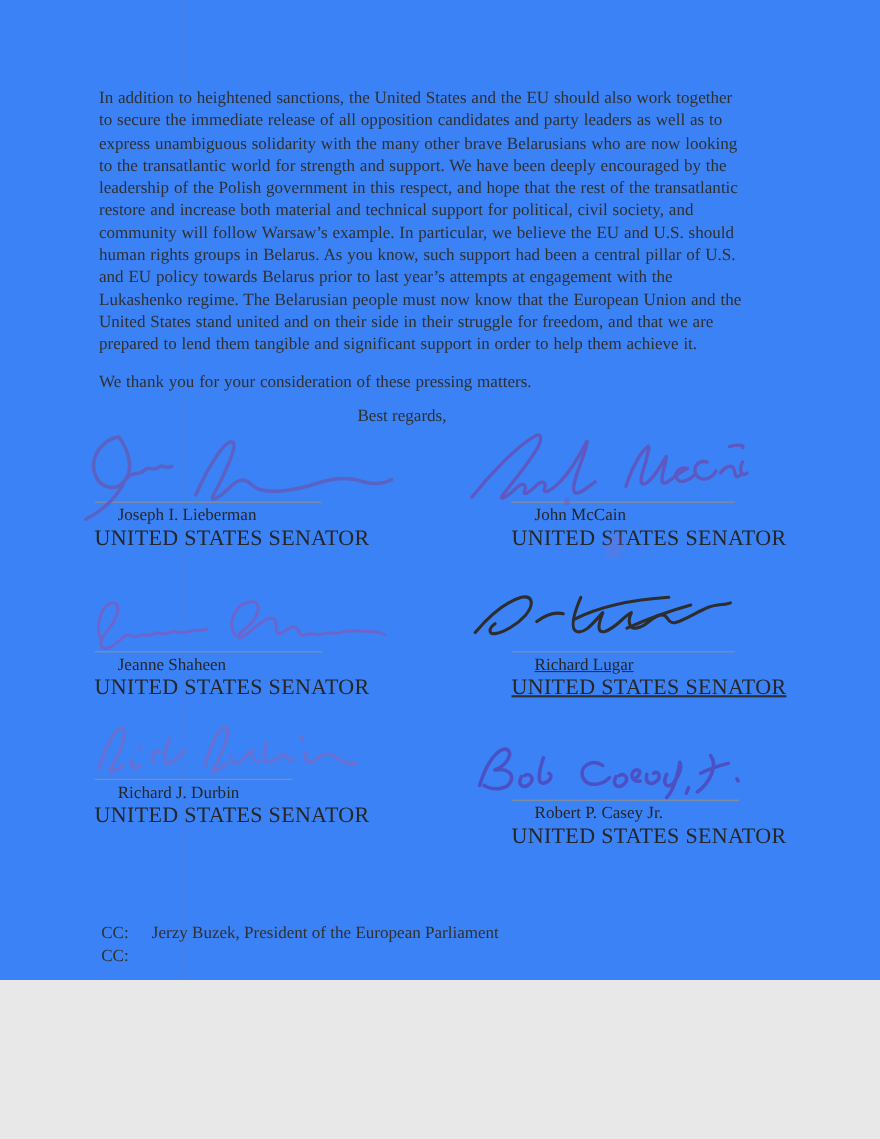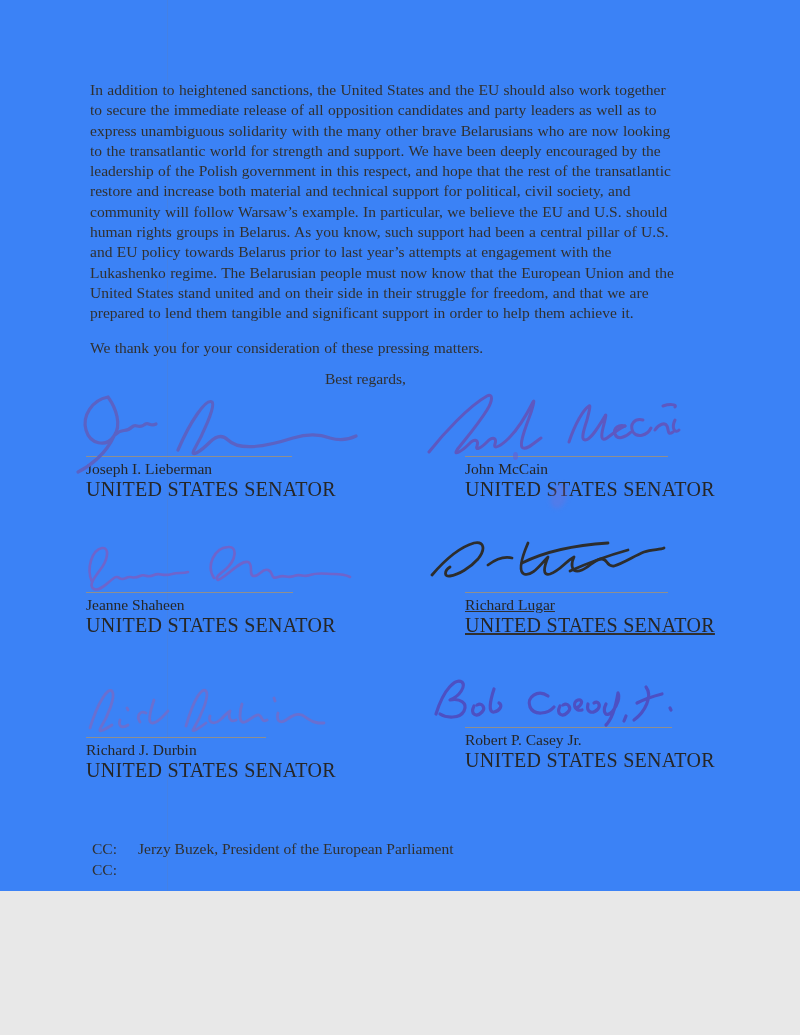--- a/index.html
+++ b/index.html
@@ -44,20 +44,21 @@
   .sig-line {
     border-top: 1px solid #8f8f8f;
     height: 0;
   }
   .sig-name {
     margin-top: 2px;
     font-size: 15.5px;
     line-height: 20px;
     color: #262626;
     white-space: nowrap;
+    margin-left: 21px;
   }
   .sig-title {
     font-size: 20px;
     line-height: 20px;
     letter-spacing: 0.3px;
     color: #262626;
     white-space: nowrap;
   }
   .cc-block {
     position: absolute;
@@ -153,21 +154,21 @@
     <svg style="left: -35px; top: 5px; color: rgb(45, 45, 45);" width="240" height="55" viewBox="0 0 240 55" fill="none" stroke="currentColor" stroke-width="2.8" stroke-linecap="round" stroke-linejoin="round">
       <path d="M2,40 C14,26 30,12 44,8 C54,6 56,14 48,24 C40,33 28,40 20,41 C14,42 14,36 20,32 M58,30 C66,24 74,21 82,23"></path>
       <path d="M98,8 C92,22 88,36 94,39 C102,42 110,30 118,22 C114,32 112,41 120,39 C130,36 136,26 144,22 C140,31 142,39 152,35 C160,32 164,24 172,24 C178,24 176,32 184,31 C194,28 204,21 214,17 C222,14 230,15 234,13"></path>
       <path d="M92,28 C116,16 146,10 178,8 M140,36 C158,28 180,20 198,15"></path>
     </svg>
     <div class="sig-line" style="width:203px; margin-top:62px;"></div>
     <div class="sig-name">Richard Lugar</div>
     <div class="sig-title">UNITED STATES SENATOR</div>
   </div>
 
-  <div class="sig-block" style="left:86px; top:676px;">
+  <div class="sig-block" style="left:86px; top:647px;">
     <svg style="left: -2px; top: 6px; color: rgb(106, 111, 208);" width="240" height="55" viewBox="0 0 240 55" fill="none" stroke="currentColor" stroke-width="2.8" stroke-linecap="round" stroke-linejoin="round">
       <path d="M6,46 C14,20 24,5 28,9 C32,14 24,34 17,45 C13,52 20,48 28,43 M36,38 C34,44 38,47 44,43 M43,26 L44,28 M56,40 C52,34 56,28 62,31 M70,18 C66,30 63,42 69,41 C75,40 80,33 84,29"></path>
       <path d="M102,44 C110,16 118,5 122,9 C126,14 116,36 110,46 C106,52 114,47 122,41 M126,34 C124,41 130,43 136,38 C140,35 142,31 146,29 C144,35 146,41 152,38 M158,22 C155,32 155,42 161,40 C167,38 171,32 175,33 C179,35 177,41 183,38 M190,16 L191,19 M194,31 C192,39 196,42 202,38 C208,34 212,31 218,33 C224,36 226,40 234,41 C237,41 239,41 240,41"></path>
     </svg>
     <div class="sig-line" style="width:180px; margin-top:61px;"></div>
     <div class="sig-name">Richard J. Durbin</div>
     <div class="sig-title">UNITED STATES SENATOR</div>
   </div>
 
   <div class="sig-block" style="left:465px; top:666px;">

